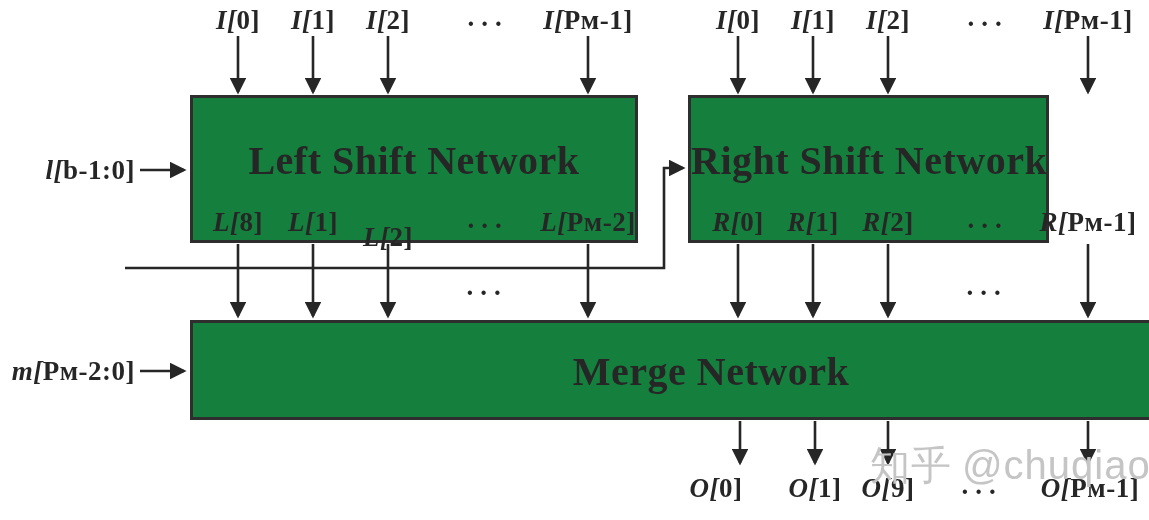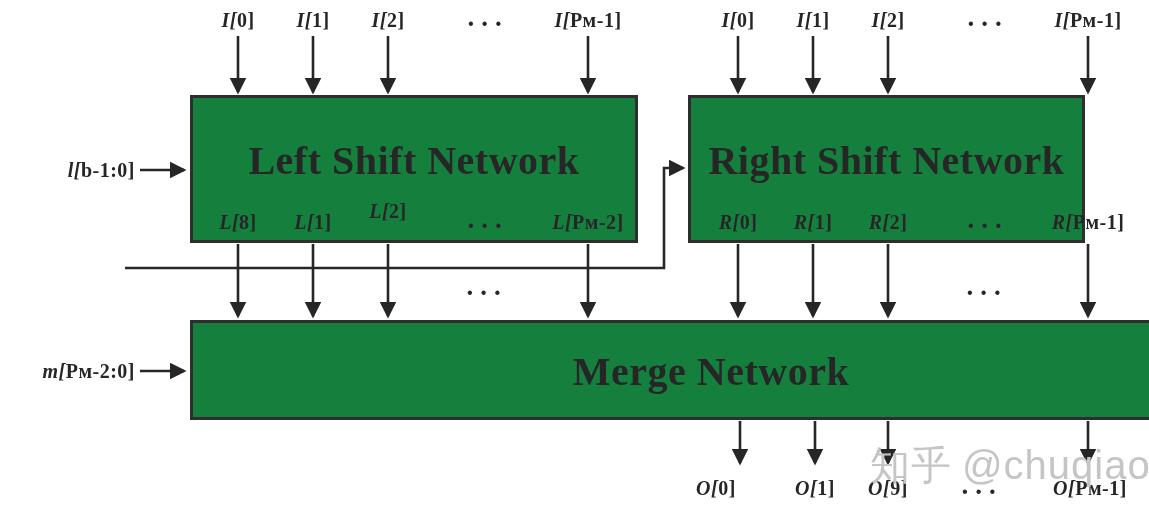--- a/index.html
+++ b/index.html
@@ -14,21 +14,21 @@
     position:absolute; border:3px solid #2e2e2e; background:#15803d;
     box-sizing:border-box;
   }
   .box-title {
     position:absolute; left:0; right:0; top:41px; text-align:center;
     font-weight:bold; font-size:40px; line-height:44px; letter-spacing:0.5px;
     white-space:nowrap;
   }
   .sig {
     position:absolute; transform:translateX(-50%); white-space:nowrap;
-    font-weight:bold; font-size:20px; line-height:28px; letter-spacing:0.5px;
+    font-weight:bold; font-size:27px; line-height:28px; letter-spacing:0.5px;
   }
   .sig::first-letter { font-style:italic; }
   .dots { letter-spacing:7px; font-size:27px; }
   .side { transform:translateX(-100%);text-align:right; }
   .watermark {
     position:absolute; white-space:nowrap; color:#c5c5c5;
     font-family:"Liberation Sans","DejaVu Sans",sans-serif;
     font-size:40px; line-height:42px; letter-spacing:1px; z-index:5;
   }
   .watermark .handle { margin-left:10px; }
@@ -83,42 +83,42 @@
 
       <line x1="140" y1="170" x2="184" y2="170" marker-end="url(#ah)"></line>
       <polyline points="125,268 664,268 664,168 683,168" marker-end="url(#ah)"></polyline>
       <line x1="140" y1="371" x2="184" y2="371" marker-end="url(#ah)"></line>
     </g>
   </svg>
 
   <div class="box" style="left:190px;top:95px;width:448px;height:148px">
     <div class="box-title">Left Shift Network</div>
   </div>
-  <div class="box" style="left:688px;top:95px;width:397px;height:148px">
+  <div class="box" style="left:688px;top:95px;width:361px;height:148px">
     <div class="box-title">Right Shift Network</div>
   </div>
   <div class="box" style="left:190px;top:320px;width:1042px;height:100px">
     <div class="box-title" style="top:27px">Merge Network</div>
   </div>
 
   <div class="sig" style="left:238px;top:6px">I[0]</div>
   <div class="sig" style="left:313px;top:6px">I[1]</div>
   <div class="sig" style="left:388px;top:6px">I[2]</div>
   <div class="sig dots" style="left:488px;top:3px">...</div>
   <div class="sig" style="left:588px;top:6px">I[Pᴍ-1]</div>
 
   <div class="sig" style="left:738px;top:6px">I[0]</div>
   <div class="sig" style="left:813px;top:6px">I[1]</div>
   <div class="sig" style="left:888px;top:6px">I[2]</div>
   <div class="sig dots" style="left:988px;top:3px">...</div>
   <div class="sig" style="left:1088px;top:6px">I[Pᴍ-1]</div>
 
   <div class="sig" style="left:238px;top:208px">L[8]</div>
   <div class="sig" style="left:313px;top:208px">L[1]</div>
-  <div class="sig" style="left:388px;top:197px">L[2]</div>
+  <div class="sig" style="left:388px;top:223px">L[2]</div>
   <div class="sig dots" style="left:488px;top:205px">...</div>
   <div class="sig" style="left:588px;top:208px">L[Pᴍ-2]</div>
 
   <div class="sig" style="left:738px;top:208px">R[0]</div>
   <div class="sig" style="left:813px;top:208px">R[1]</div>
   <div class="sig" style="left:888px;top:208px">R[2]</div>
   <div class="sig dots" style="left:988px;top:205px">...</div>
   <div class="sig" style="left:1088px;top:208px">R[Pᴍ-1]</div>
 
   <div class="sig dots" style="left:487px;top:272px">...</div>

